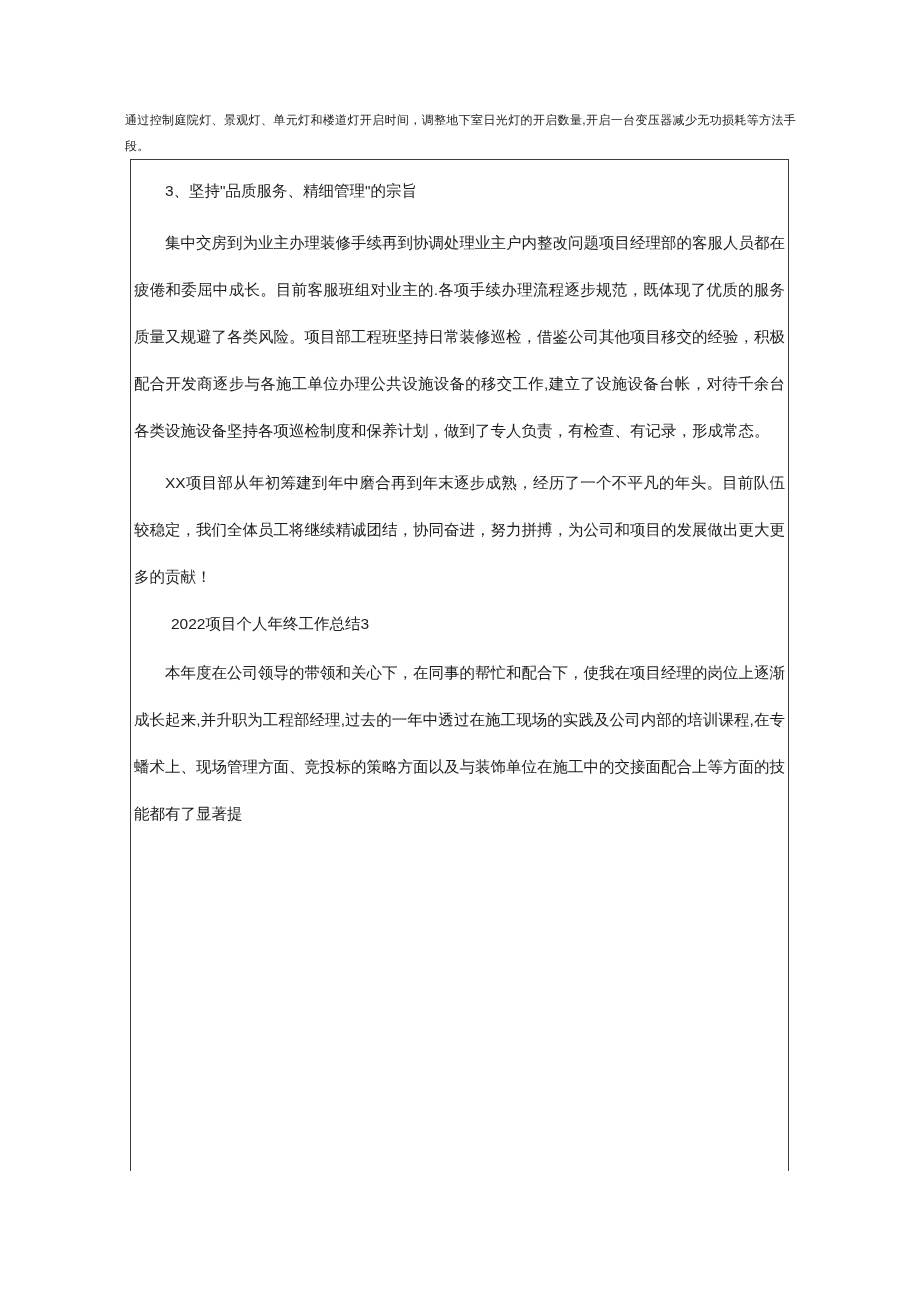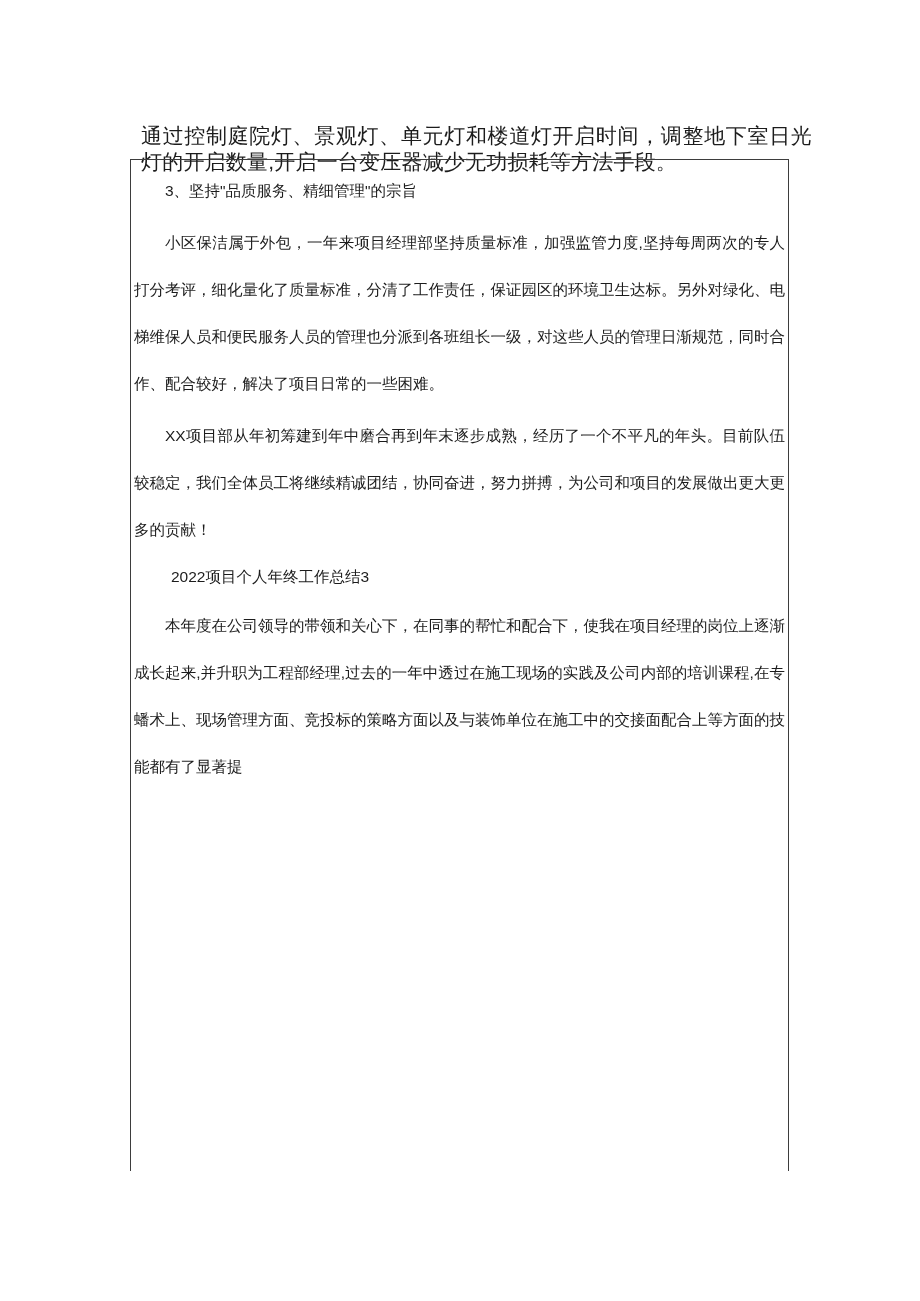--- a/index.html
+++ b/index.html
@@ -10,22 +10,22 @@
     background: #ffffff;
     font-family: "Liberation Sans", sans-serif;
     color: #1c1c1c;
     overflow: hidden;
   }
   .intro {
     position: absolute;
     left: 125px;
     top: 107px;
     width: 671px;
-    margin: 16px;
-    font-size: 21px;
+    margin: 0;
+    font-size: 12px;
     line-height: 26px;
     text-align: justify;
     letter-spacing: 0.2px;
   }
   .content-box {
     position: absolute;
     left: 130px;
     top: 159px;
     width: 659px;
     height: 1012px;
@@ -46,19 +46,19 @@
 </style>
 </head>
 <body>
 
 <div class="page">
 
   <p class="intro">通过控制庭院灯、景观灯、单元灯和楼道灯开启时间，调整地下室日光灯的开启数量,开启一台变压器减少无功损耗等方法手段。</p>
 
   <div class="content-box">
     <p class="indent">3、坚持"品质服务、精细管理"的宗旨</p>
-    <p class="indent">小区保洁属于外包，一年来项目经理部坚持质量标准，加强监管力度,坚持每周两次的专人打分考评，细化量化了质量标准，分清了工作责任，保证园区的环境卫生达标。另外对绿化、电梯维保人员和便民服务人员的管理也分派到各班组长一级，对这些人员的管理日渐规范，同时合作、配合较好，解决了项目日常的一些困难。</p>
+    <p class="indent">集中交房到为业主办理装修手续再到协调处理业主户内整改问题项目经理部的客服人员都在疲倦和委屈中成长。目前客服班组对业主的.各项手续办理流程逐步规范，既体现了优质的服务质量又规避了各类风险。项目部工程班坚持日常装修巡检，借鉴公司其他项目移交的经验，积极配合开发商逐步与各施工单位办理公共设施设备的移交工作,建立了设施设备台帐，对待千余台各类设施设备坚持各项巡检制度和保养计划，做到了专人负责，有检查、有记录，形成常态。</p>
     <p class="indent tight">XX项目部从年初筹建到年中磨合再到年末逐步成熟，经历了一个不平凡的年头。目前队伍较稳定，我们全体员工将继续精诚团结，协同奋进，努力拼搏，为公司和项目的发展做出更大更多的贡献！</p>
     <p class="no-indent small-gap">2022项目个人年终工作总结3</p>
     <p class="indent">本年度在公司领导的带领和关心下，在同事的帮忙和配合下，使我在项目经理的岗位上逐渐成长起来,并升职为工程部经理,过去的一年中透过在施工现场的实践及公司内部的培训课程,在专蟠术上、现场管理方面、竞投标的策略方面以及与装饰单位在施工中的交接面配合上等方面的技能都有了显著提</p>
   </div>
 
 </div>
 
 </body></html>

